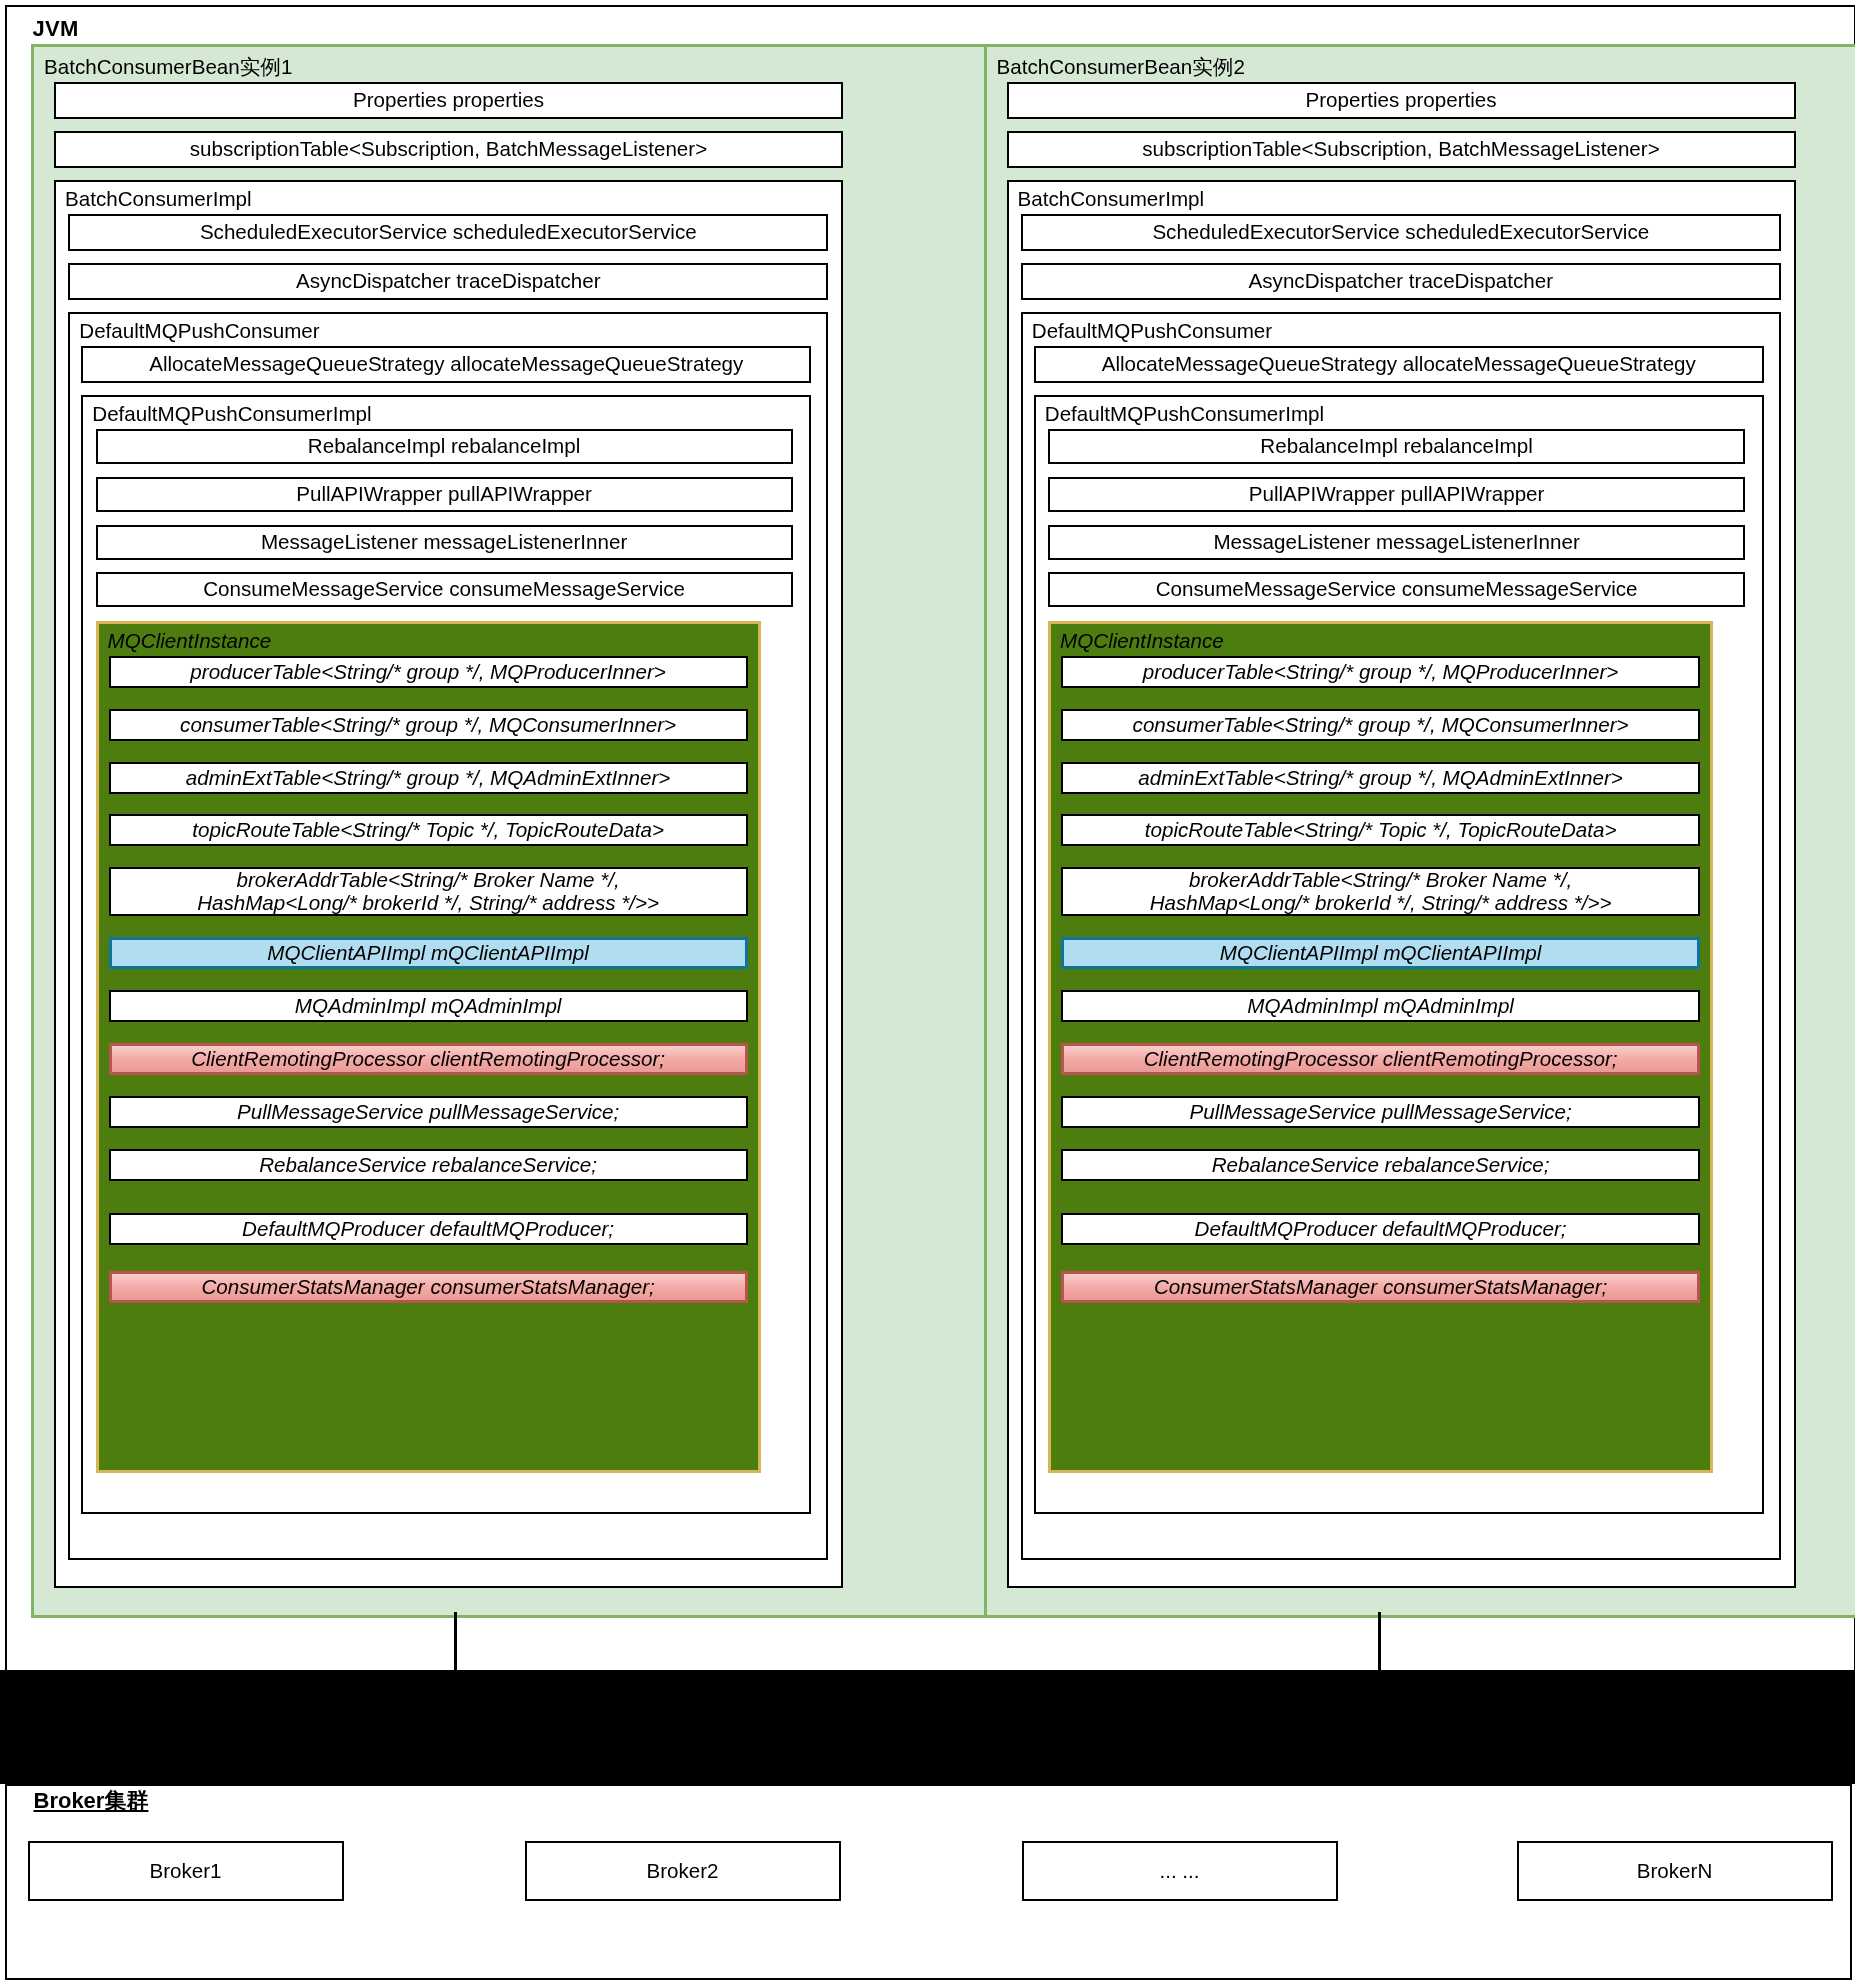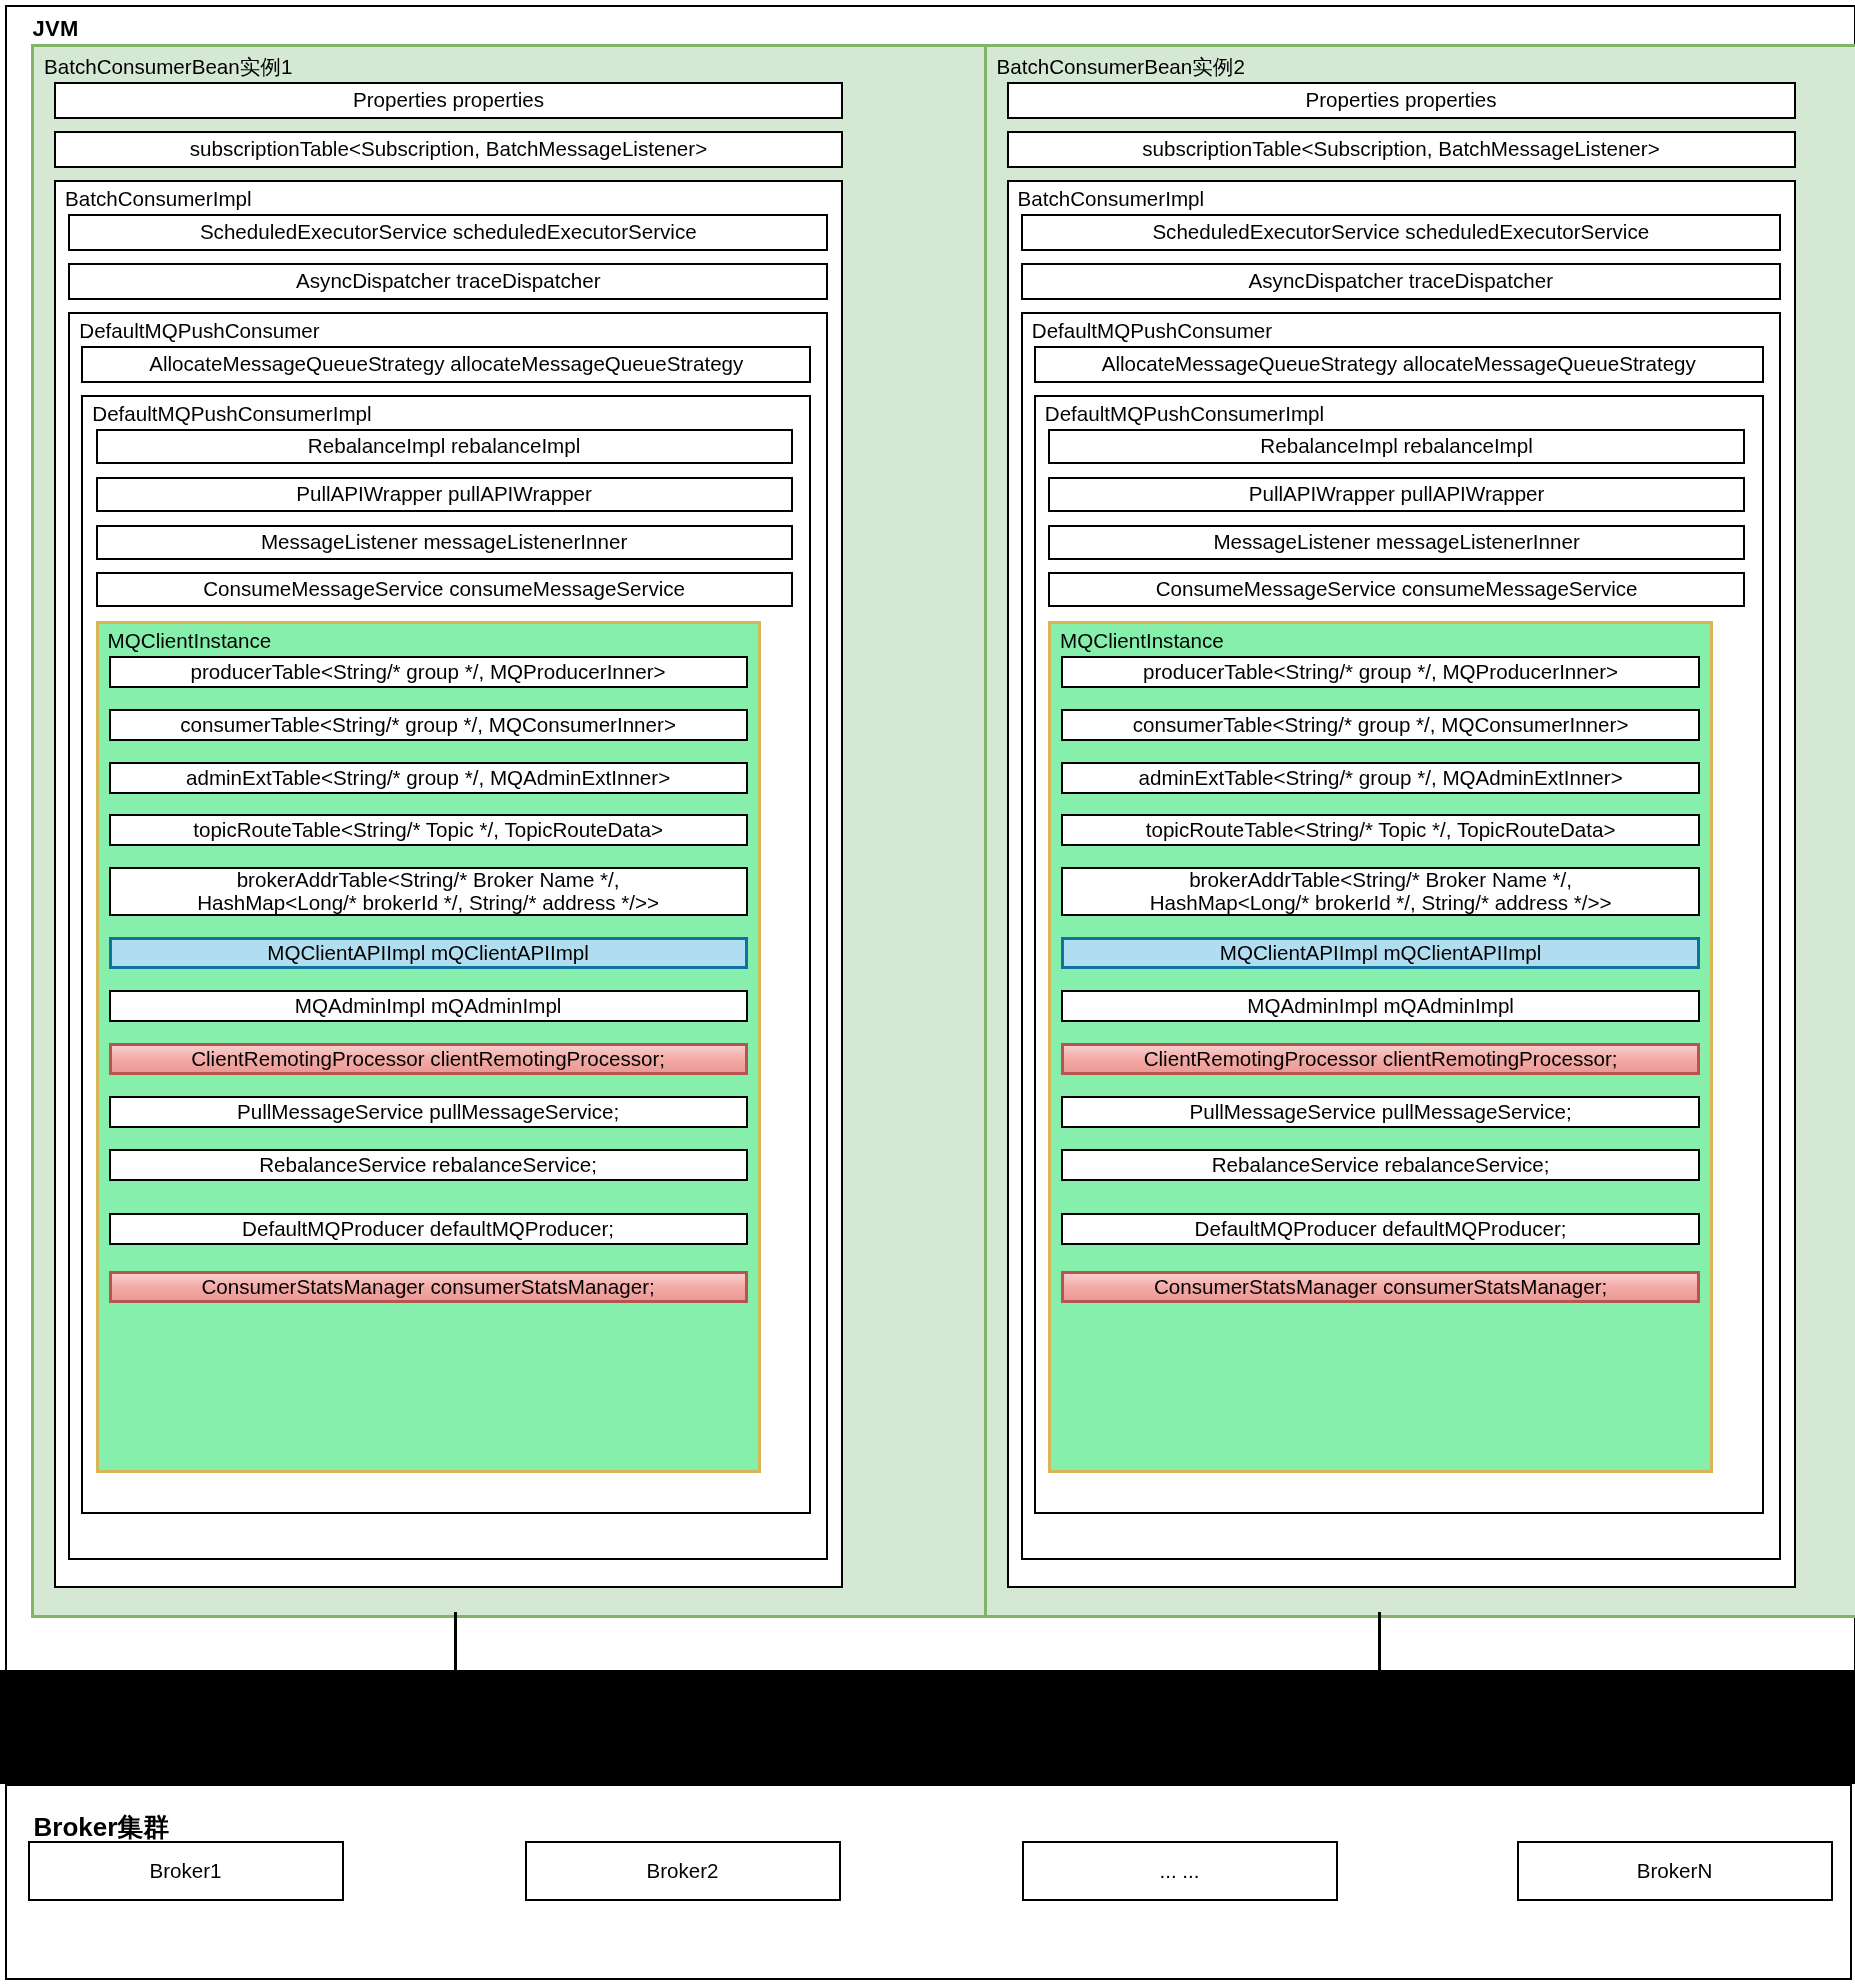--- a/index.html
+++ b/index.html
@@ -78,21 +78,22 @@
     left:9px; top:5.6px;
     font-size:20.6px;
     white-space:nowrap;
   }
 
   
   .mqci{
     position:absolute;
     box-sizing:border-box;
     border:3.3px solid #d6b656;
-    background:#86efac;
+    background:#4d7c0f;
+    font-style:italic;
   }
   .mqci > .ctitle{
     position:absolute;
     left:9px; top:5.6px;
     font-size:20.6px;
     white-space:nowrap;
   }
 
   .rowbox.blue{
     background:#b1ddf0;
@@ -128,23 +129,24 @@
     left:4.5px;
     top:1784px;
     width:1847px;
     height:196px;
     border:2.8px solid #000;
     background:#ffffff;
     box-sizing:border-box;
   }
   .broker-title{
     position:absolute;
-    left:27px; top:24px;
-    font-size:26px;
+    left:27px; top:0;
+    font-size:22px;
     font-weight:bold;
+    text-decoration:underline;
   }
   .broker-cell{
     position:absolute;
     top:55px;
     width:316px;
     height:60px;
     border:2.8px solid #000;
     background:#fff;
     box-sizing:border-box;
     display:flex;

